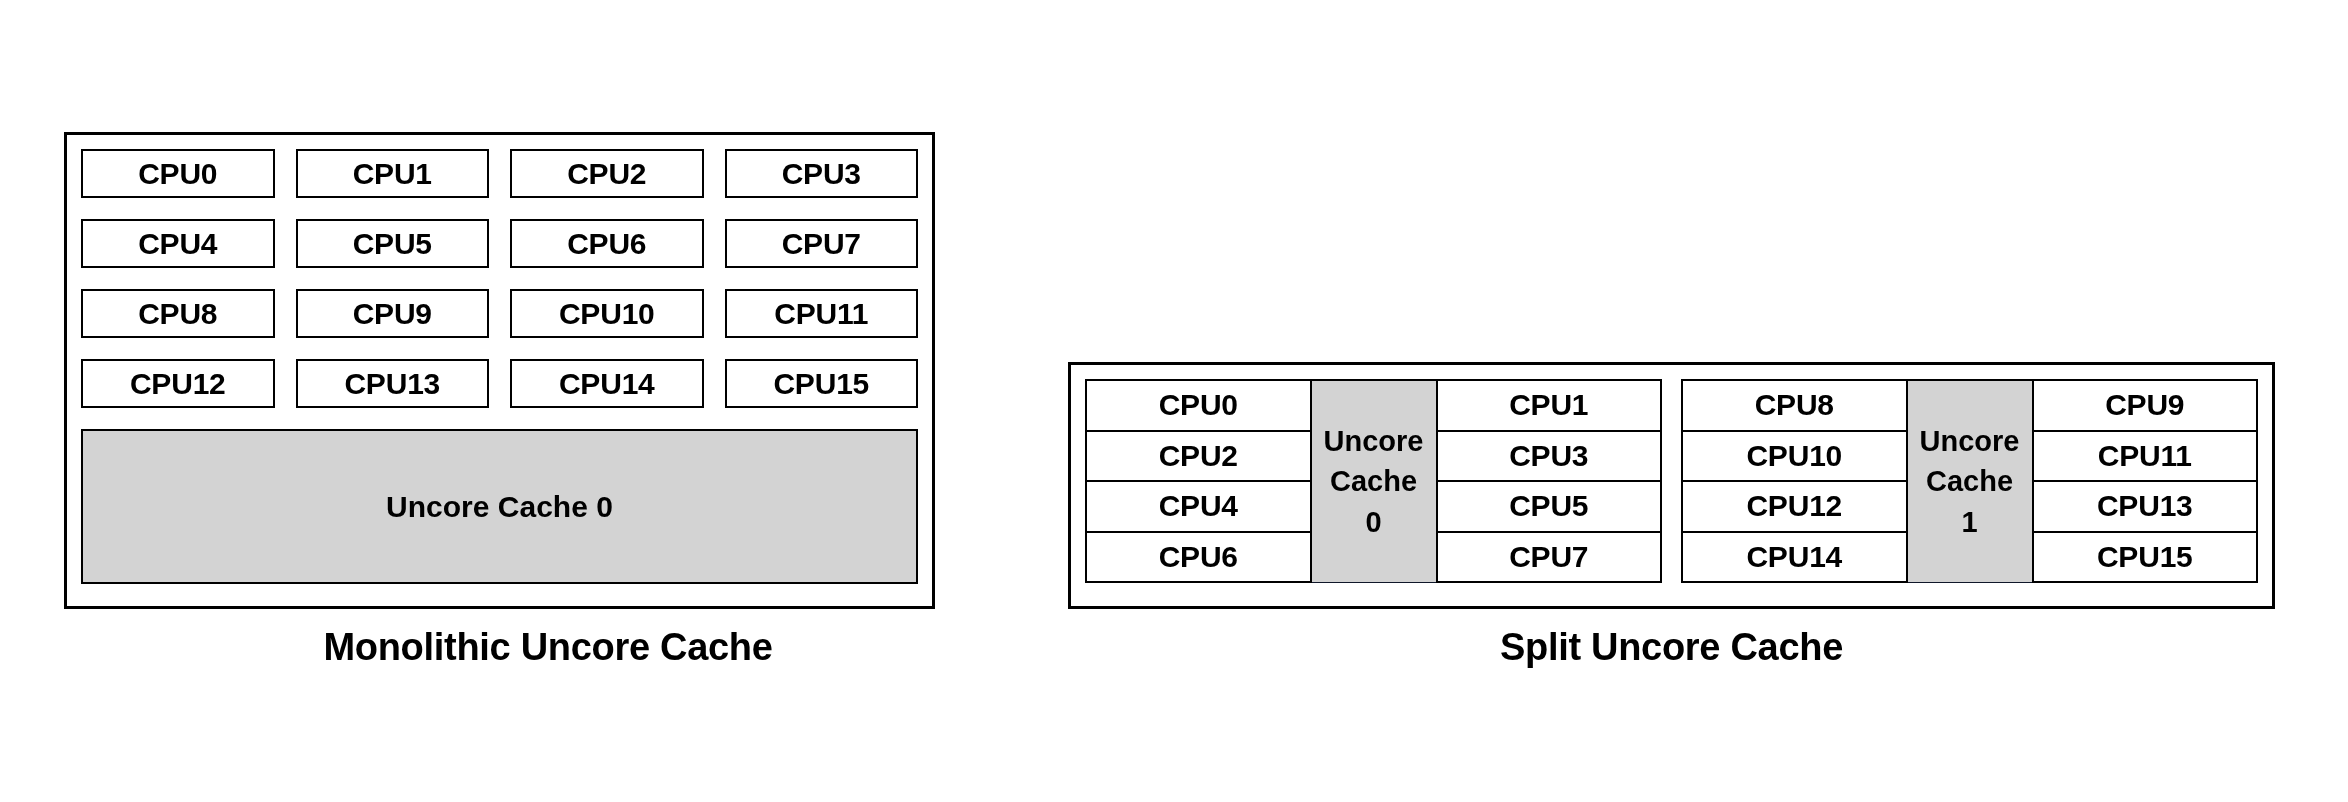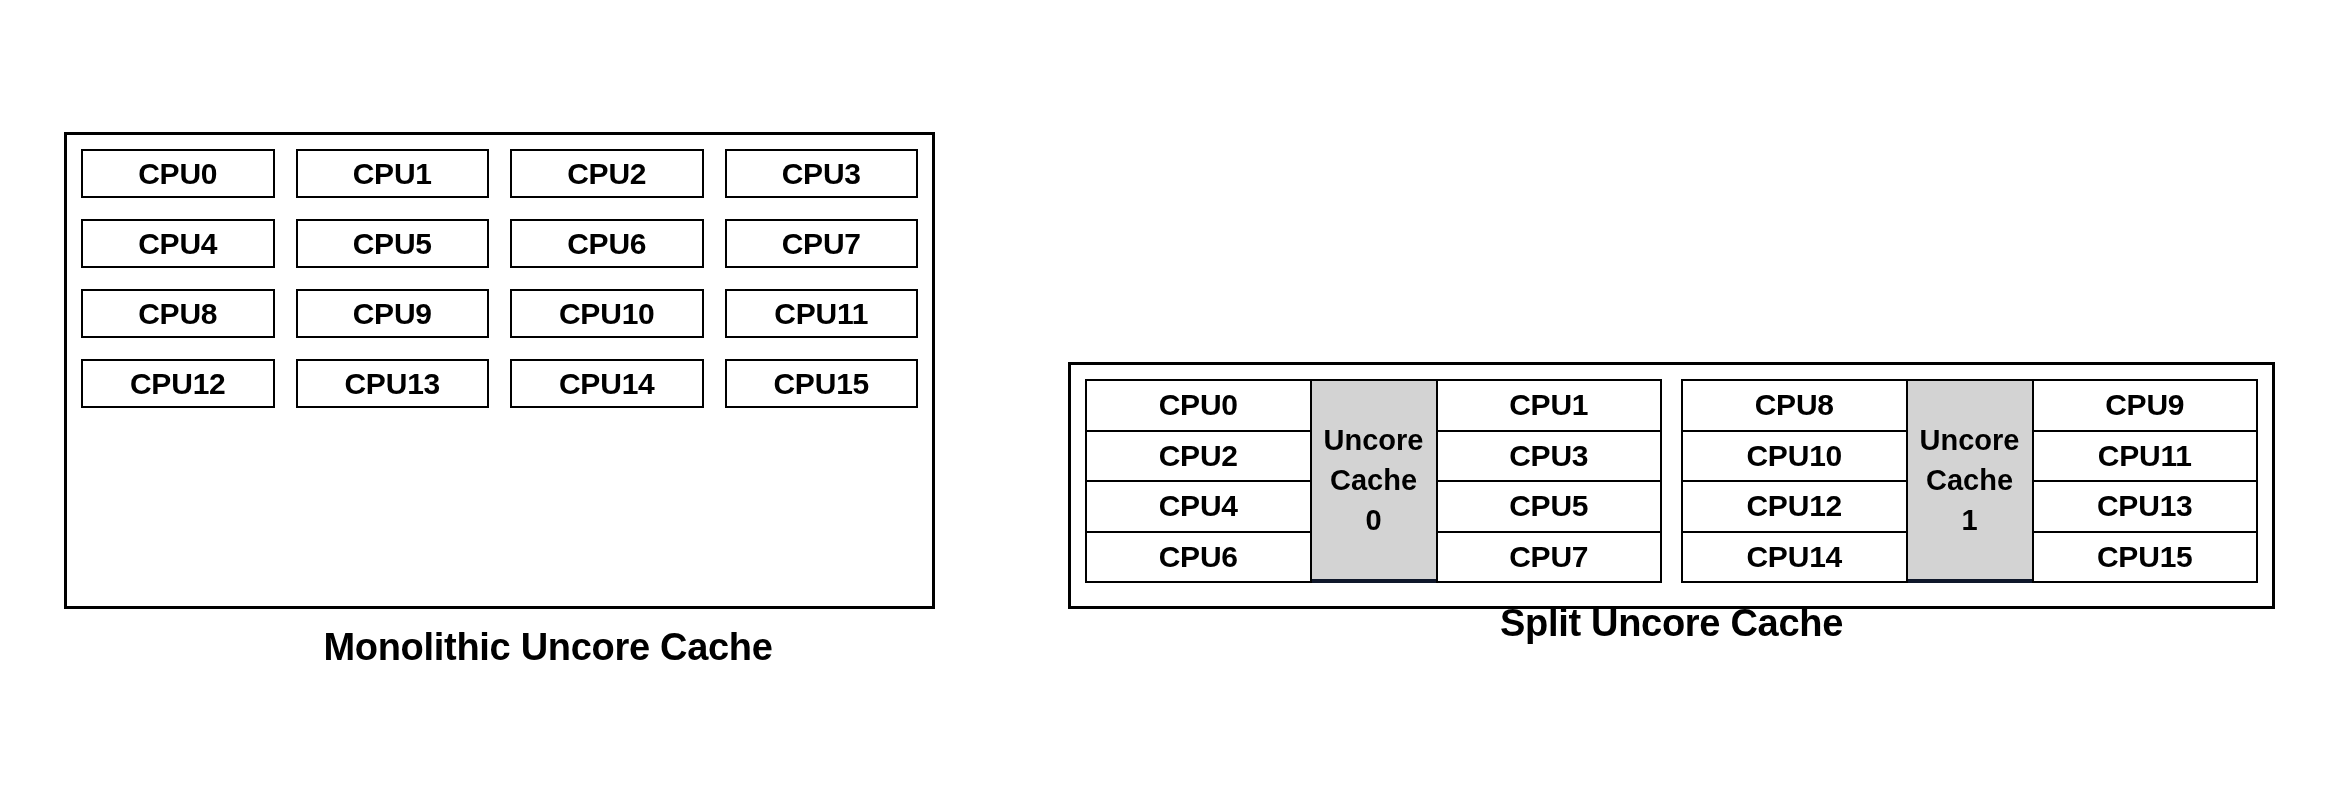--- a/index.html
+++ b/index.html
@@ -107,21 +107,21 @@
     font-stretch: condensed;
     letter-spacing: -0.2px;
     line-height: 1;
   }
   .cpu-col .cpu-row:last-child { border-bottom: none; }
 
   .split-cache {
     box-sizing: border-box;
     width: 124px;
     border-top: 2px solid #000000;
-    border-bottom: 4px solid #0f172a;
+    border-bottom: 1px solid #0f172a;
     background: #d3d3d3;
     display: flex;
     flex-direction: column;
     align-items: center;
     justify-content: center;
     font-size: 29px;
     font-weight: bold;
     font-stretch: condensed;
     line-height: 1.38;
     text-align: center;
@@ -139,21 +139,21 @@
     line-height: 1;
   }
   #caption-monolithic {
     left: 0;
     top: 628px;
     width: 1000px;
     padding-left: 48px;
   }
   #caption-split {
     left: 1068px;
-    top: 604px;
+    top: 628px;
     width: 1207px;
     text-align: center;
   }
 </style>
 </head>
 <body>
 
 <div class="chip-frame" id="monolithic-frame">
 
   <div class="cpu-grid">
@@ -171,20 +171,21 @@
     <div class="cpu-cell">CPU9</div>
     <div class="cpu-cell">CPU10</div>
     <div class="cpu-cell">CPU11</div>
 
     <div class="cpu-cell">CPU12</div>
     <div class="cpu-cell">CPU13</div>
     <div class="cpu-cell">CPU14</div>
     <div class="cpu-cell">CPU15</div>
   </div>
 
+  <div class="mono-cache">Uncore Cache 0</div>
 </div>
 
 <div class="caption" id="caption-monolithic">Monolithic Uncore Cache</div>
 
 <div class="chip-frame" id="split-frame">
   <div class="split-row">
 
     <div class="split-half">
       <div class="cpu-col">
         <div class="cpu-row">CPU0</div>

